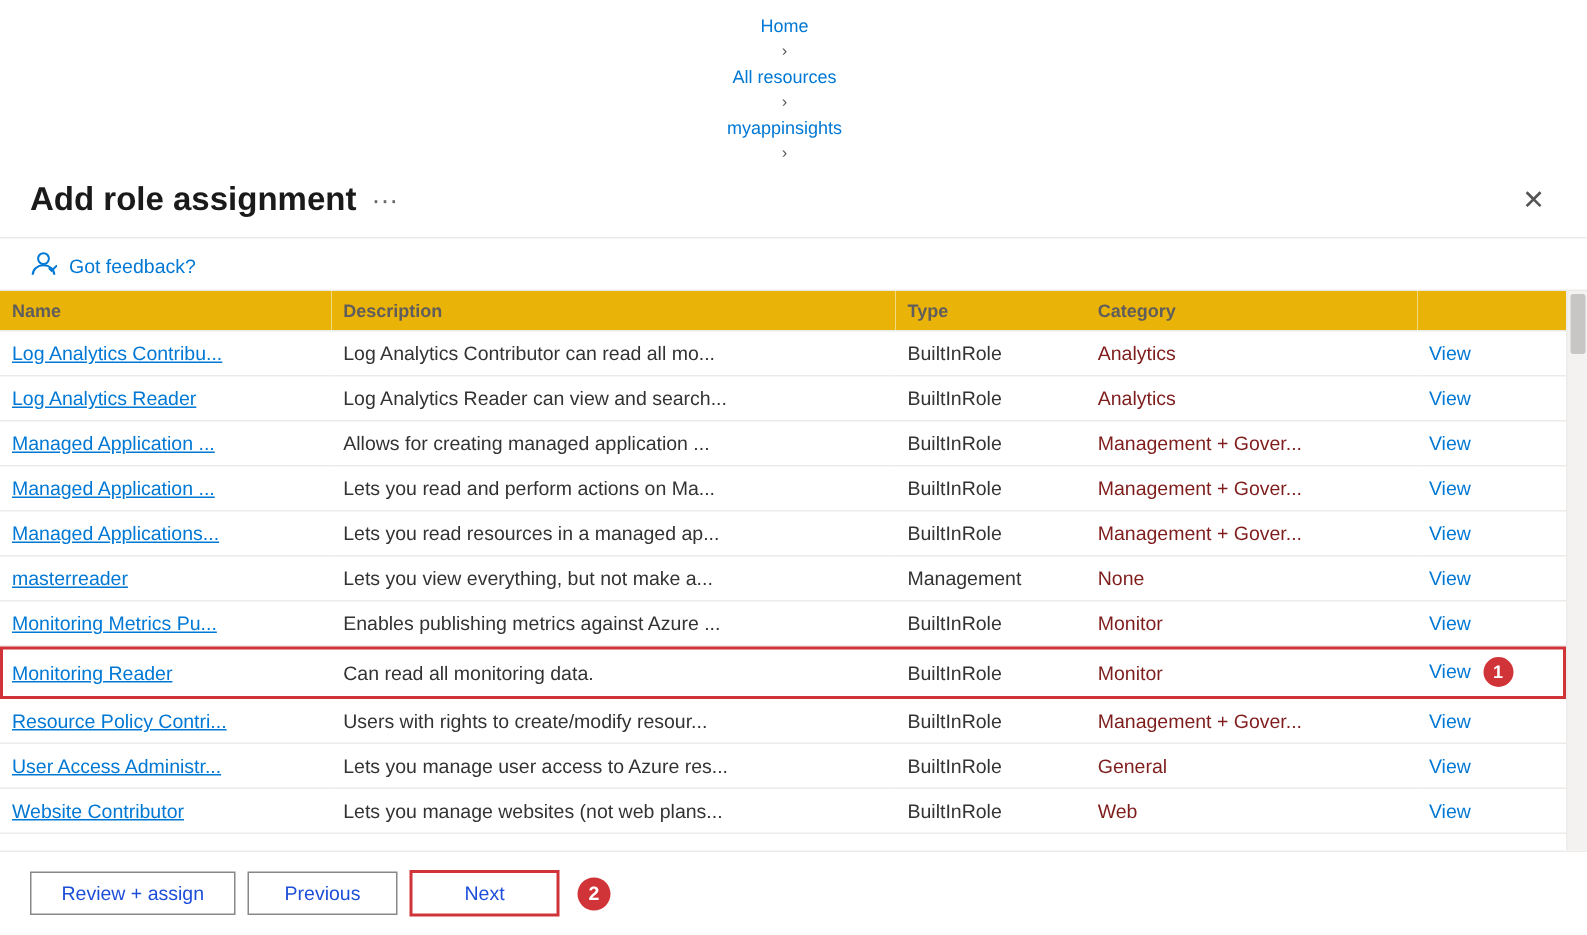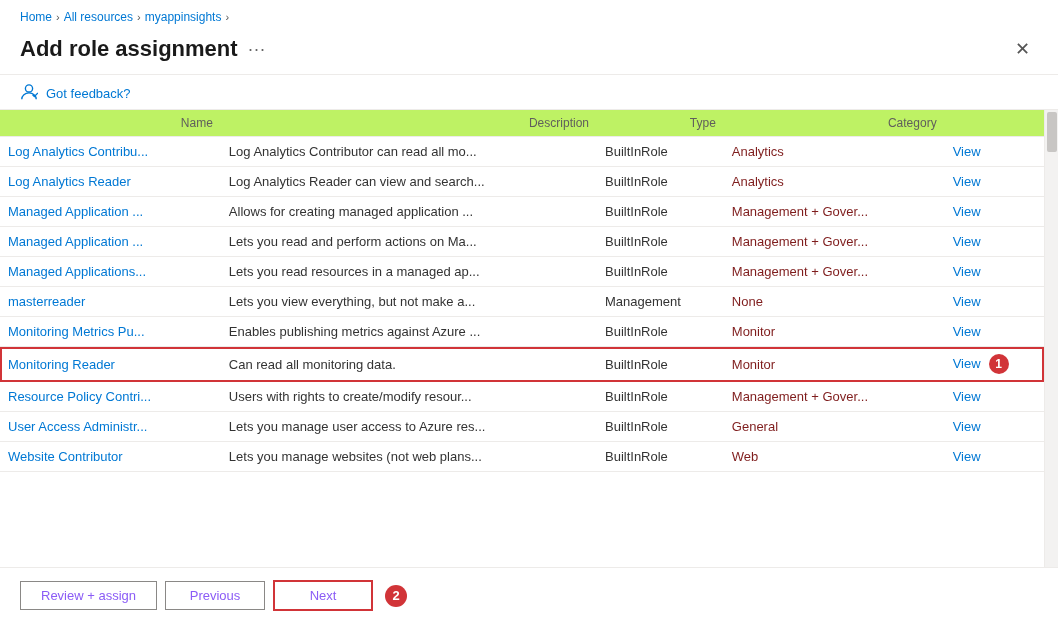--- a/index.html
+++ b/index.html
@@ -13,20 +13,21 @@
       overflow: hidden;
     }
 
     .breadcrumb {
       display: flex;
       align-items: center;
       gap: 4px;
       padding: 10px 32px 6px 20px;
       font-size: 12px;
       color: #0078d4;
+      flex-direction: column;
     }
     .breadcrumb-separator {
       color: #555;
       font-size: 11px;
     }
     .breadcrumb-item {
       color: #0078d4;
       cursor: pointer;
     }
 
@@ -77,26 +78,26 @@
       color: #0078d4;
       cursor: pointer;
       font-size: 13px;
     }
 
     table {
       width: 100%;
       border-collapse: collapse;
     }
     thead th {
-      background: #bef264;
-      font-weight: 400;
+      background: #eab308;
+      font-weight: 700;
       font-size: 12px;
       color: #605e5c;
       padding: 6px 8px;
-      text-align: right;
+      text-align: left;
       border-bottom: 1px solid #edebe9;
       position: sticky;
       top: 0;
     }
     tbody tr {
       border-bottom: 1px solid #edebe9;
     }
     tbody tr.selected {
       background: #fff;
       outline: 2px solid #d13438;
@@ -108,20 +109,21 @@
       vertical-align: middle;
     }
     td.col-name {
       color: #0078d4;
       min-width: 160px;
       max-width: 180px;
       overflow: hidden;
       white-space: nowrap;
       text-overflow: ellipsis;
       cursor: pointer;
+      text-decoration: underline;
     }
     td.col-desc {
       color: #333;
       max-width: 280px;
       overflow: hidden;
       white-space: nowrap;
       text-overflow: ellipsis;
     }
     td.col-type {
       color: #333;
@@ -148,21 +150,21 @@
       padding: 12px 20px;
       border-top: 1px solid #edebe9;
       background: #fff;
     }
     .footer-btn {
       padding: 6px 20px;
       font-size: 13px;
       border: 1px solid #8a8886;
       background: #fff;
       cursor: pointer;
-      color: #8b5cf6;
+      color: #1d4ed8;
       min-width: 100px;
     }
     .footer-btn.next-btn {
       border: 2px solid #d13438;
       background: #fff;
     }
 
     .annotation-badge {
       background: #d13438;
       color: #fff;

